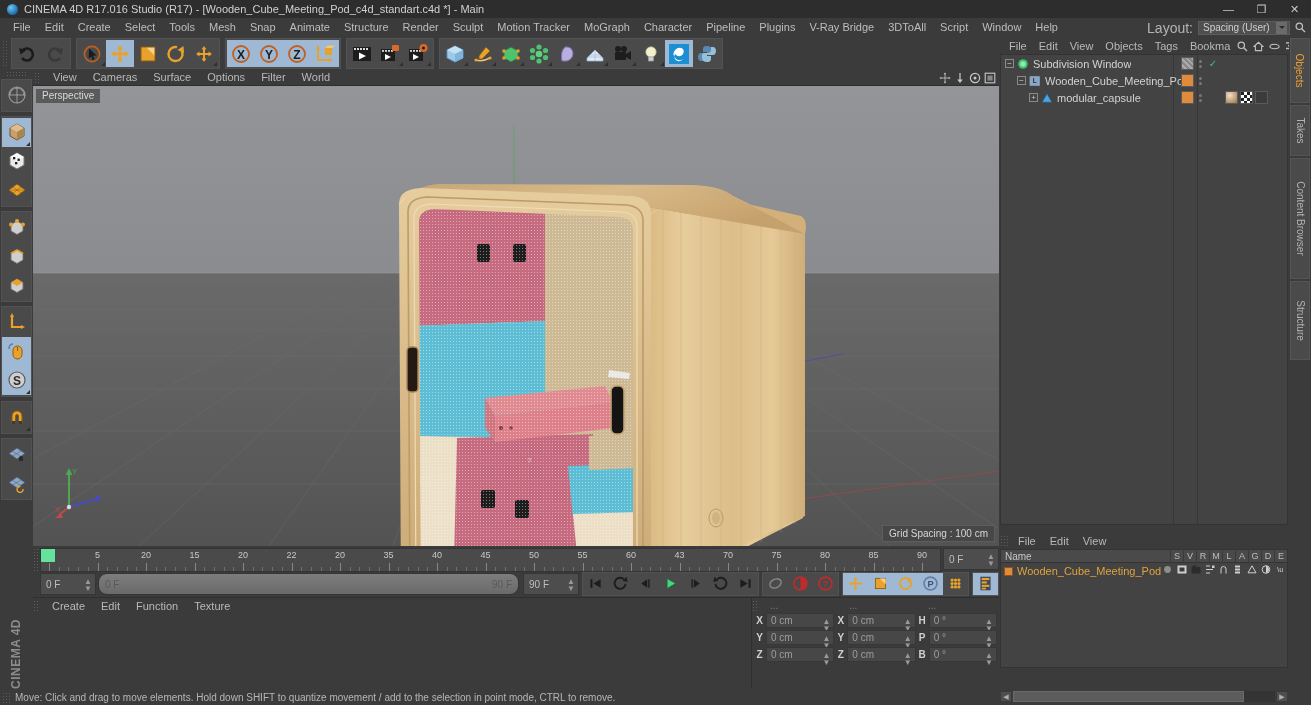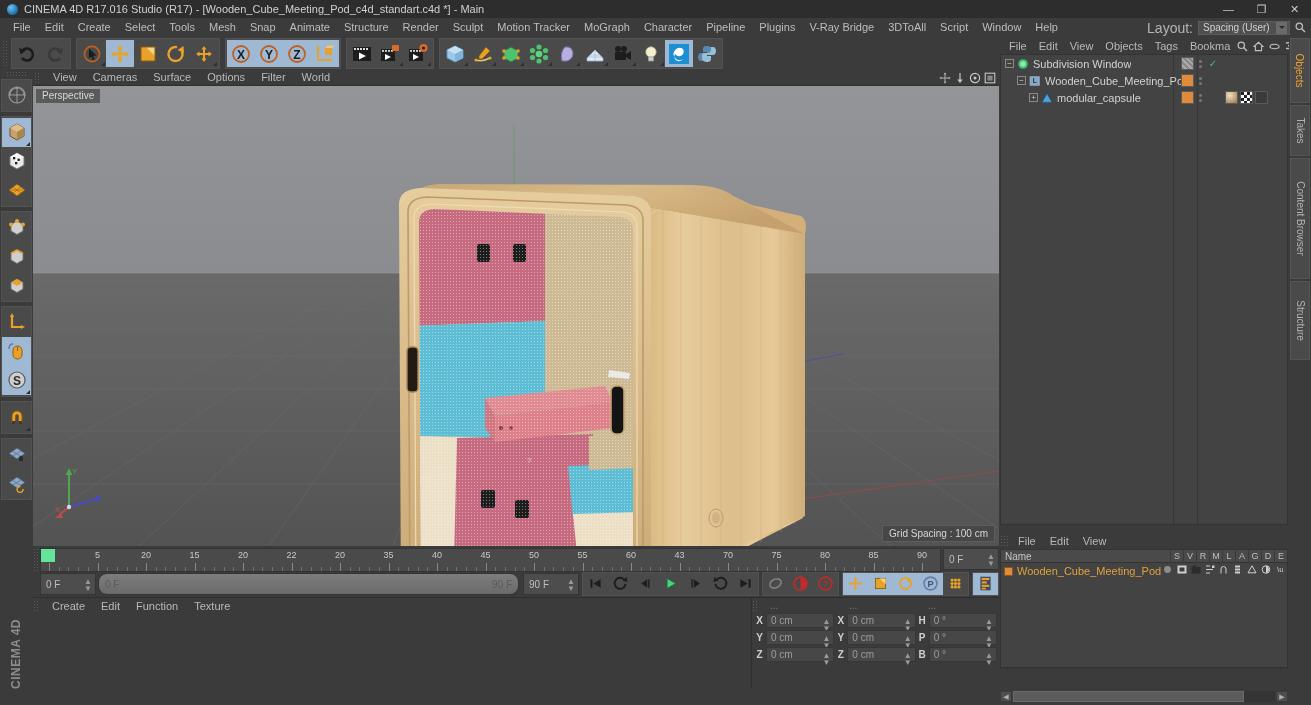--- a/index.html
+++ b/index.html
@@ -1491,14 +1491,18 @@
   </div>
 
   <div class="hscroll">
     <div class="arl">◀</div>
     <div class="track">
       <div class="thumb"></div>
     </div>
     <div class="arr">▶</div>
   </div>
 
+  <div class="statusbar">
+    <div class="vgrip"></div>
+    <div class="msg">Move: Click and drag to move elements. Hold down SHIFT to quantize movement / add to the selection in point mode, CTRL to remove.</div>
+  </div>
 
 </div>
 
 </body></html>

